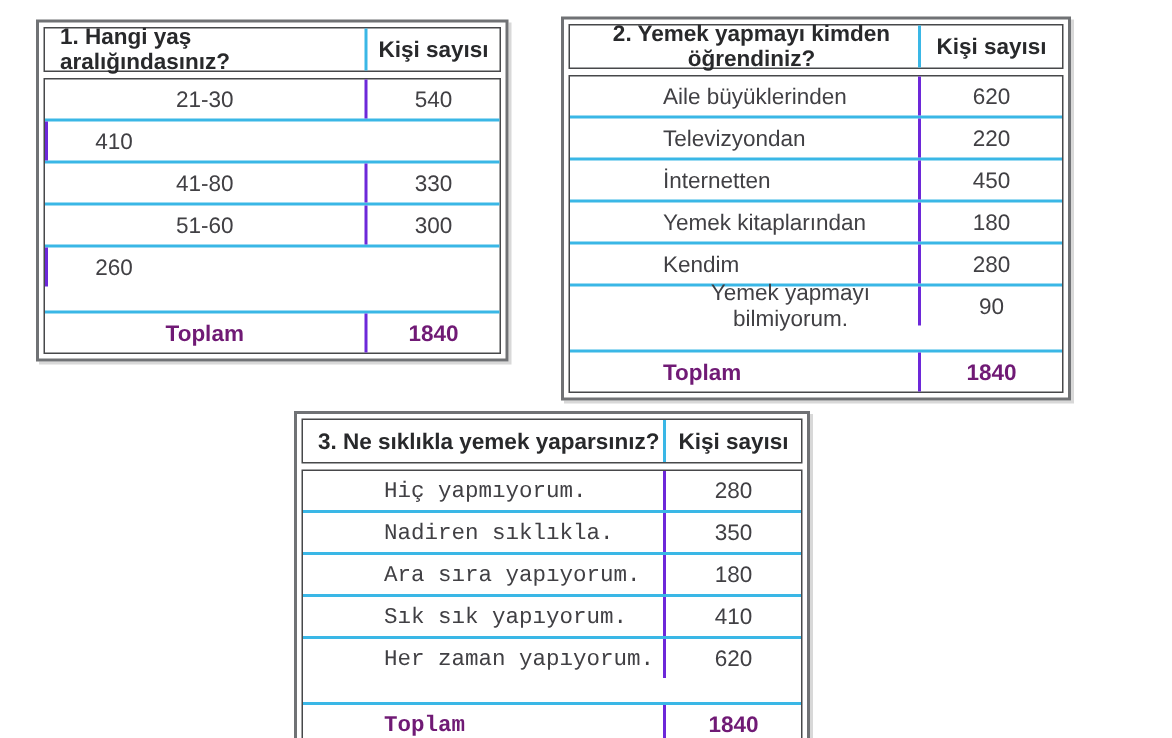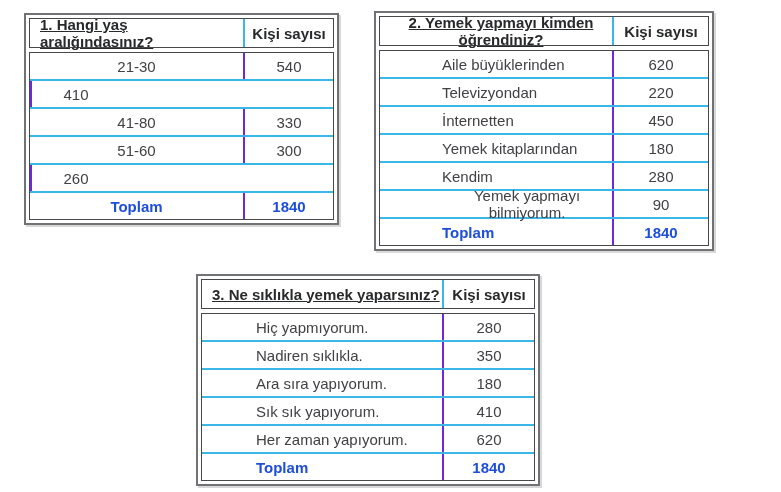--- a/index.html
+++ b/index.html
@@ -25,51 +25,50 @@
     border: 1px solid #47484a;
     margin-bottom: 4px;
     font-weight: bold;
     color: #28292b;
   }
   .thead .c1 {
     flex: 1;
     display: flex; align-items: center;
     padding-left: 10px;
     height: 28px;
-    text-decoration: underline;
   }
   .thead .c2 {
     display: flex; align-items: center; justify-content: center;
     height: 28px;
     border-left: 2px solid #3ab7e6;
   }
   .tbody { border: 1px solid #47484a; }
   .trow { display: flex; height: 26px; }
   .trow + .trow { border-top: 2px solid #3ab7e6; }
   .trow .c1 { flex: 1; display: flex; align-items: center; }
   .trow .c2 {
     display: flex; align-items: center; justify-content: center;
     border-left: 2px solid #6d28d9;
   }
-  .trow.total { font-weight: bold; color: #1d4ed8; }
+  .trow.total { font-weight: bold; color: #701a75; margin-top: 16px; }
 
   
   .t1 { left: 24px;  top: 13px;  width: 315px; }
   .t1 .c2 { width: 88px; }
   .t1 .trow .c1 { justify-content: center; }
 
   
   .t2 { left: 374px; top: 11px;  width: 340px; text-align: center; }
   .t2 .c2 { width: 94px; }
   .t2 .trow .c1 { padding-left: 62px; box-sizing: border-box; }
 
   
   .t3 { left: 196px; top: 274px; width: 344px; }
   .t3 .c2 { width: 90px; }
-  .t3 .trow .c1 { padding-left: 54px; box-sizing: border-box; }
+  .t3 .trow .c1 { padding-left: 54px; box-sizing: border-box; font-family: Liberation Mono, monospace; }
 </style>
 </head>
 <body>
 
 <div class="tbl t1">
   <div class="thead">
     <div class="c1">1. Hangi yaş aralığındasınız?</div>
     <div class="c2">Kişi sayısı</div>
   </div>
   <div class="tbody">

